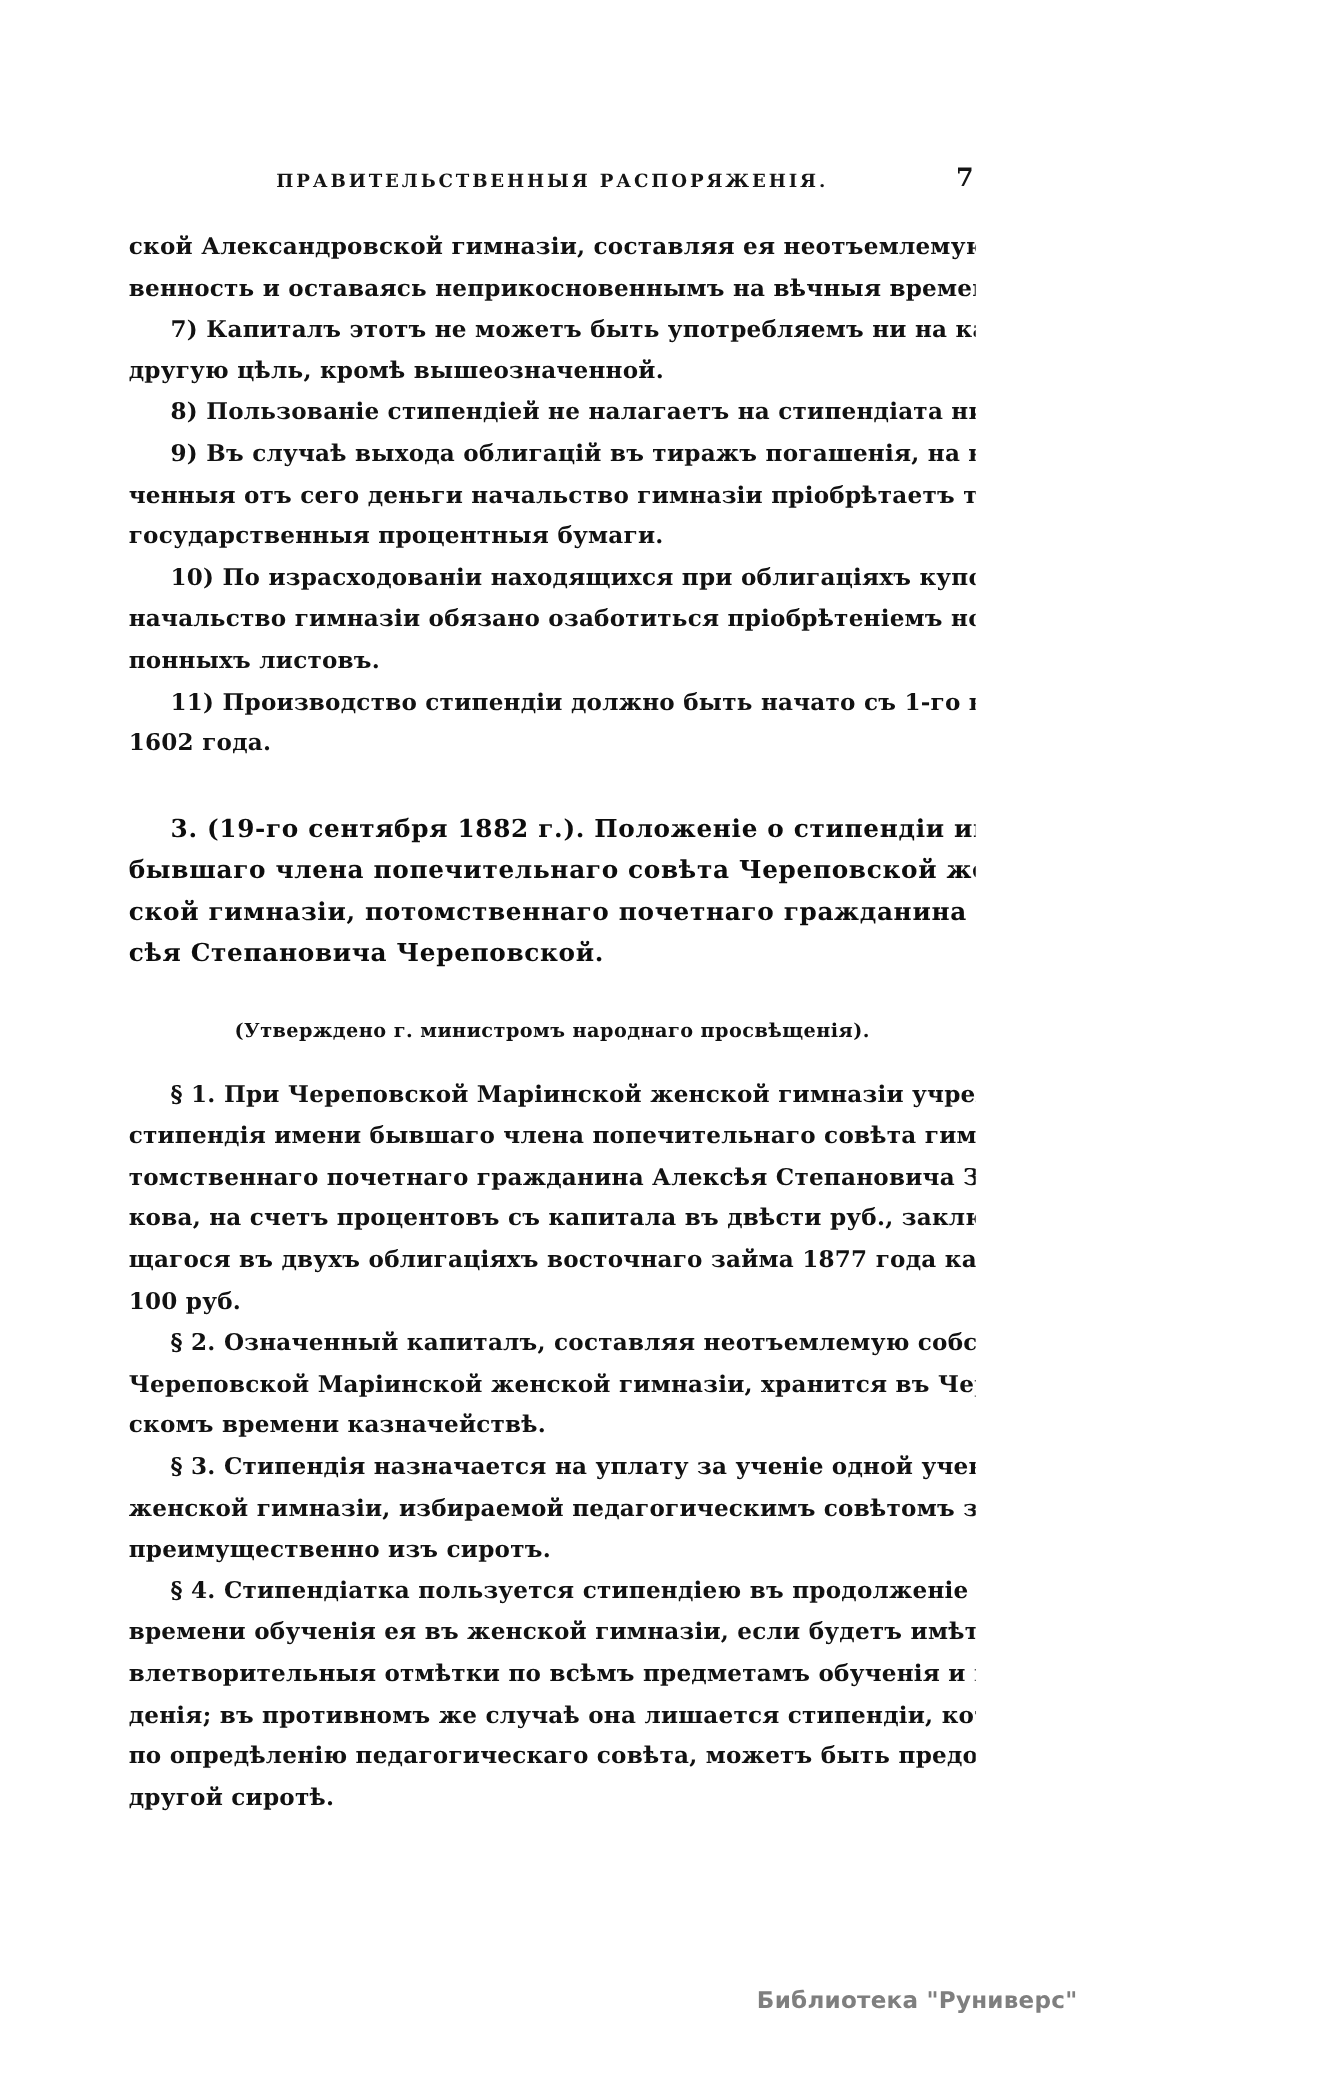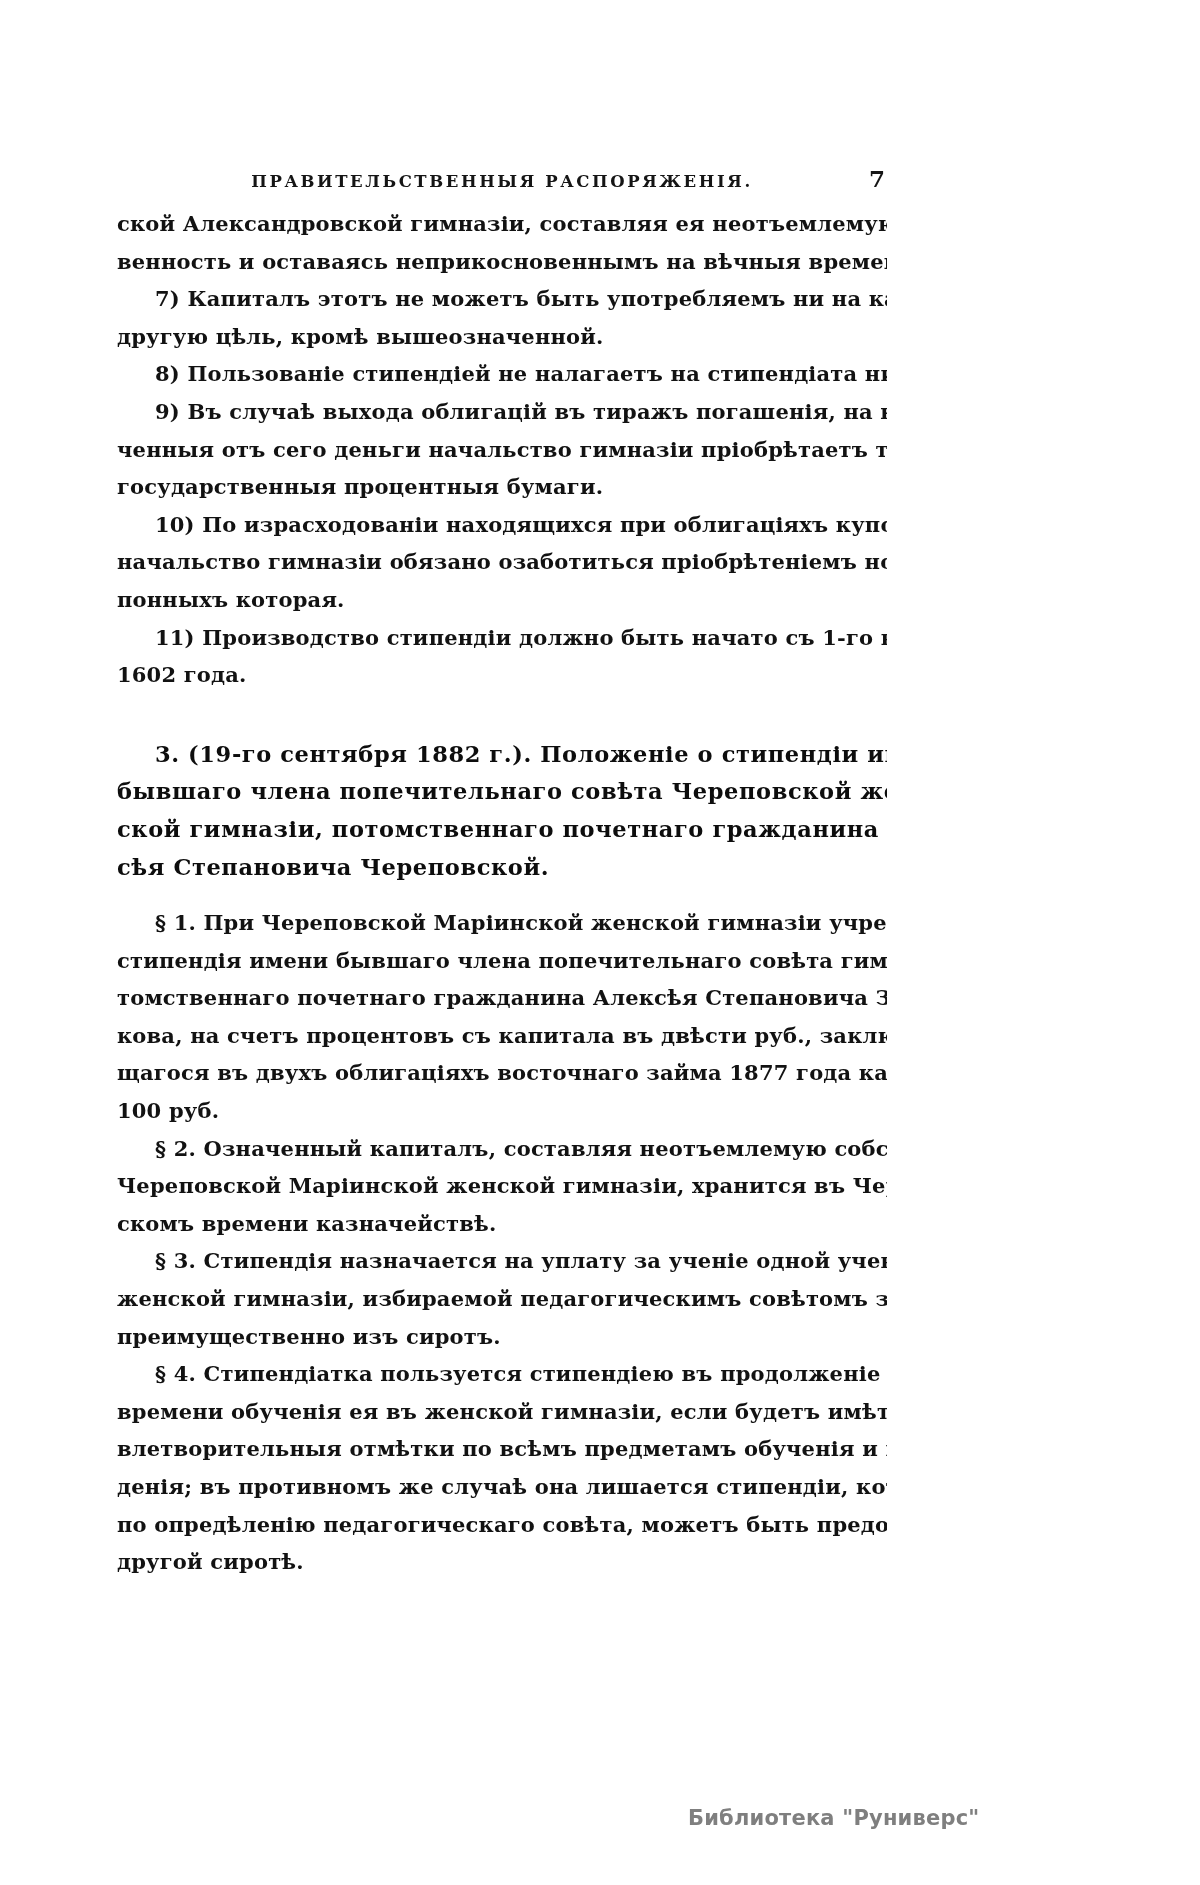--- a/index.html
+++ b/index.html
@@ -13,21 +13,21 @@
     height: 1885px;
     background: #ffffff;
     overflow: hidden;
     font-family: "DejaVu Serif", serif;
     color: #101010;
   }
   
   #running-head {
     position: absolute;
     left: 117px;
-    top: 169px;
+    top: 152px;
     width: 770px;
     height: 30px;
   }
   #head-title {
     display: block;
     text-align: center;
     font-size: 16.5px;
     font-weight: 700;
     letter-spacing: 2.6px;
     line-height: 26px;
@@ -114,31 +114,34 @@
         <div class="line indent">8) Пользованіе стипендіей не налагаетъ на стипендіата ника-</div>
       </div>
       <div class="para body">
         <div class="line indent">9) Въ случаѣ выхода облигацій въ тиражъ погашенія, на выру-</div>
         <div class="line">ченныя отъ сего деньги начальство гимназіи пріобрѣтаетъ такія же</div>
         <div class="line last">государственныя процентныя бумаги.</div>
       </div>
       <div class="para body">
         <div class="line indent">10) По израсходованіи находящихся при облигаціяхъ купоновъ,</div>
         <div class="line">начальство гимназіи обязано озаботиться пріобрѣтеніемъ новыхъ ку-</div>
-        <div class="line last">понныхъ которая.</div>
+        <div class="line last">понныхъ листовъ.</div>
       </div>
       <div class="para body">
         <div class="line indent">11) Производство стипендіи должно быть начато съ 1-го ноября</div>
         <div class="line last">1602 года.</div>
       </div>
       <div class="para heading" style="margin-top: 42px;">
         <div class="line indent">3. (19-го сентября 1882 г.). Положеніе о стипендіи имени</div>
         <div class="line">бывшаго члена попечительнаго совѣта Череповской жен-</div>
         <div class="line">ской гимназіи, потомственнаго почетнаго гражданина Алек-</div>
         <div class="line last">сѣя Степановича Череповской.</div>
+      </div>
+      <div class="para subheading" style="margin-top: 34px;">
+        <div class="line last">(Утверждено г. министромъ народнаго просвѣщенія).</div>
       </div>
       <div class="para body" style="margin-top: 18px;">
         <div class="line indent">§ 1. При Череповской Маріинской женской гимназіи учреждается</div>
         <div class="line">стипендія имени бывшаго члена попечительнаго совѣта гимназіи, по-</div>
         <div class="line">томственнаго почетнаго гражданина Алексѣя Степановича Заводчи-</div>
         <div class="line">кова, на счетъ процентовъ съ капитала въ двѣсти руб., заключаю-</div>
         <div class="line">щагося въ двухъ облигаціяхъ восточнаго займа 1877 года каждая по</div>
         <div class="line last">100 руб.</div>
       </div>
       <div class="para body">

